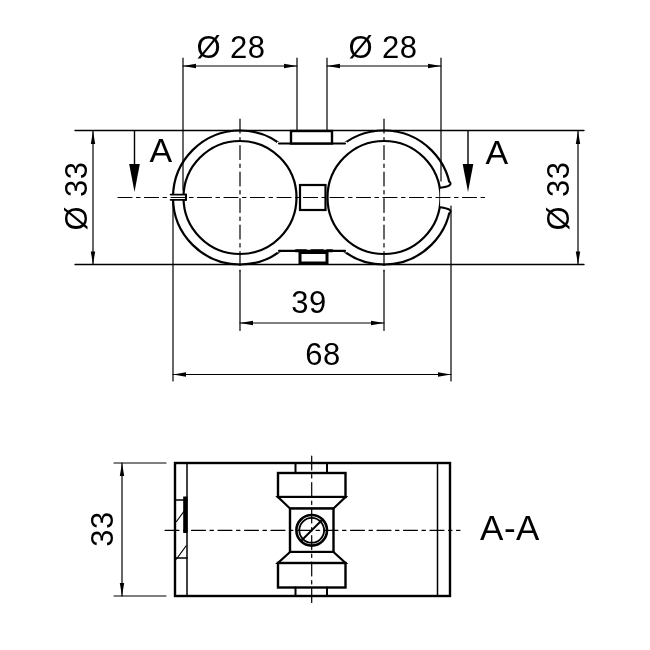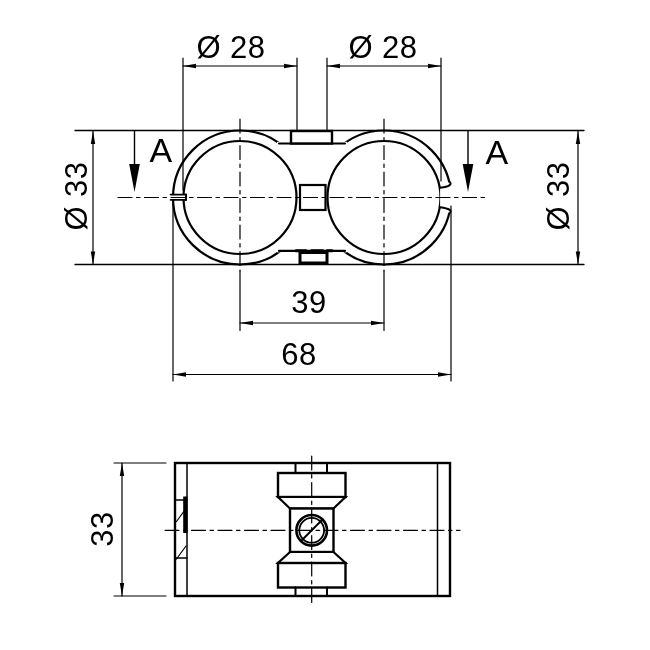--- a/index.html
+++ b/index.html
@@ -152,16 +152,17 @@
   </g>
 </svg>
 
 <div class="label dimtext" style="left:231px;top:47px;">Ø 28</div>
 <div class="label dimtext" style="left:383px;top:47px;">Ø 28</div>
 <div class="label dimtext rot" style="left:76px;top:196px;">Ø 33</div>
 <div class="label dimtext rot" style="left:558px;top:196px;">Ø 33</div>
 <div class="label cuttext" style="left:161px;top:150px;">A</div>
 <div class="label cuttext" style="left:497px;top:152px;">A</div>
 <div class="label dimtext" style="left:309px;top:302px;">39</div>
-<div class="label dimtext" style="left:299px;top:354px;">68</div>
+<div class="label dimtext" style="left:323px;top:354px;">68</div>
 <div class="label dimtext rot" style="left:102px;top:529px;">33</div>
+<div class="label sectext" style="left:510px;top:527px;">A-A</div>
 
 </div>
 
 </body></html>

